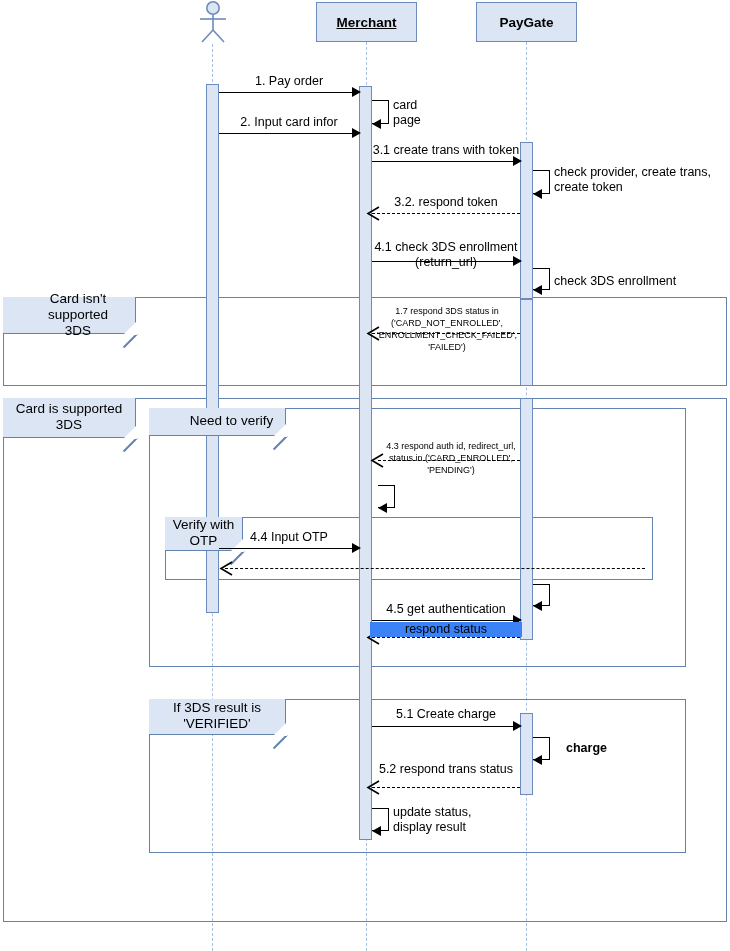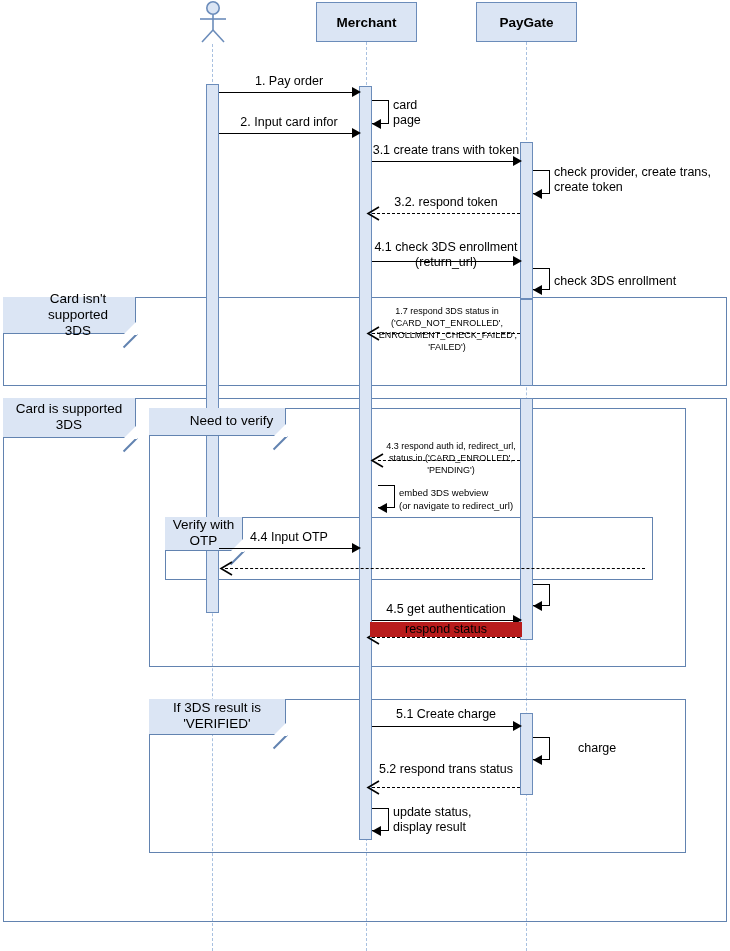--- a/index.html
+++ b/index.html
@@ -68,21 +68,21 @@
   <div class="actor" style="left:192px;top:0px;width:42px;height:44px;">
     <svg width="42" height="44" viewBox="0 0 42 44">
       <circle cx="21" cy="8" r="6.2" fill="#dbe5f4" stroke="#6b8cba" stroke-width="1.6"></circle>
       <line x1="21" y1="14.4" x2="21" y2="30" stroke="#6b8cba" stroke-width="1.6"></line>
       <line x1="8" y1="19" x2="34" y2="19" stroke="#6b8cba" stroke-width="1.6"></line>
       <line x1="21" y1="30" x2="10" y2="42" stroke="#6b8cba" stroke-width="1.6"></line>
       <line x1="21" y1="30" x2="32" y2="42" stroke="#6b8cba" stroke-width="1.6"></line>
     </svg>
   </div>
 
-  <div class="lifeline-box" style="left:316px;top:2px;width:101px;height:40px;">
+  <div class="lifeline-box" style="left:316px;top:2px;width:101px;height:40px;text-decoration:underline;">
     <span>Merchant</span>
   </div>
 
   <div class="lifeline-box" style="left:476px;top:2px;width:101px;height:40px;">
     <span>PayGate</span>
   </div>
 
   <div class="activation" style="left:206px;top:84px;width:13px;height:529px;"></div>
   <div class="activation" style="left:359px;top:86px;width:13px;height:754px;"></div>
   <div class="activation" style="left:520px;top:142px;width:13px;height:157px;"></div>
@@ -164,22 +164,20 @@
       </svg>
   </div>
   <div class="msg-label small wrap" style="left:374px;top:440px;width:154px;">
     <span style="white-space:pre-line;">4.3 respond auth id, redirect_url,
 status in ('CARD_ENROLLED',
 'PENDING')</span>
   </div>
 
   <div class="selfmsg" style="left:378px;top:485px;width:17px;height:23px;"></div>
   <div class="arrow-l" style="left:378px;top:503px;"></div>
-  <div class="self-label small" style="left:399px;top:486px;">embed 3DS webview
-(or navigate to redirect_url)</div>
 
   <div class="frag-label corner" style="left:165px;top:517px;width:78px;height:34px;">
     <span style="white-space:pre-line;">Verify with
 OTP</span>
   </div>
 
   <div class="msg-line" style="left:219px;top:548px;width:140px;"></div>
   <div class="arrow-r" style="left:352px;top:543px;"></div>
   <div class="msg-label" style="left:224px;top:530px;width:130px;">4.4 Input OTP</div>
 
@@ -196,34 +194,34 @@
   <div class="msg-line" style="left:372px;top:620px;width:148px;"></div>
   <div class="arrow-r" style="left:513px;top:615px;"></div>
   <div class="msg-label" style="left:370px;top:602px;width:152px;">4.5 get authentication</div>
 
   <div class="msg-line dashed" style="left:372px;top:637px;width:148px;"></div>
   <div class="arrow-open-l" style="left:366px;top:630px;">
     <svg width="14" height="15" viewBox="0 0 14 15">
         <polyline points="13,1 2,7.5 13,14" fill="none" stroke="#000" stroke-width="1.6"></polyline>
       </svg>
   </div>
-  <div class="msg-label" style="left:370px;top:622px;width:152px;background:#b91c1c;">respond status</div>
+  <div class="msg-label" style="left:370px;top:622px;width:152px;background:#3b82f6;">respond status</div>
 
   <div class="frag-label corner" style="left:149px;top:699px;width:137px;height:36px;">
     <span style="white-space:pre-line;">If 3DS result is
 'VERIFIED'</span>
   </div>
 
   <div class="msg-line" style="left:372px;top:726px;width:148px;"></div>
   <div class="arrow-r" style="left:513px;top:721px;"></div>
   <div class="msg-label" style="left:370px;top:707px;width:152px;">5.1 Create charge</div>
 
   <div class="selfmsg" style="left:533px;top:737px;width:17px;height:23px;"></div>
   <div class="arrow-l" style="left:533px;top:755px;"></div>
-  <div class="self-label" style="left:578px;top:741px;">charge</div>
+  <div class="self-label" style="left:566px;top:741px;font-weight:bold;">charge</div>
 
   <div class="msg-line dashed" style="left:372px;top:787px;width:148px;"></div>
   <div class="arrow-open-l" style="left:366px;top:780px;">
     <svg width="14" height="15" viewBox="0 0 14 15">
         <polyline points="13,1 2,7.5 13,14" fill="none" stroke="#000" stroke-width="1.6"></polyline>
       </svg>
   </div>
   <div class="msg-label" style="left:370px;top:762px;width:152px;">5.2 respond trans status</div>
 
   <div class="selfmsg" style="left:372px;top:808px;width:17px;height:23px;"></div>

